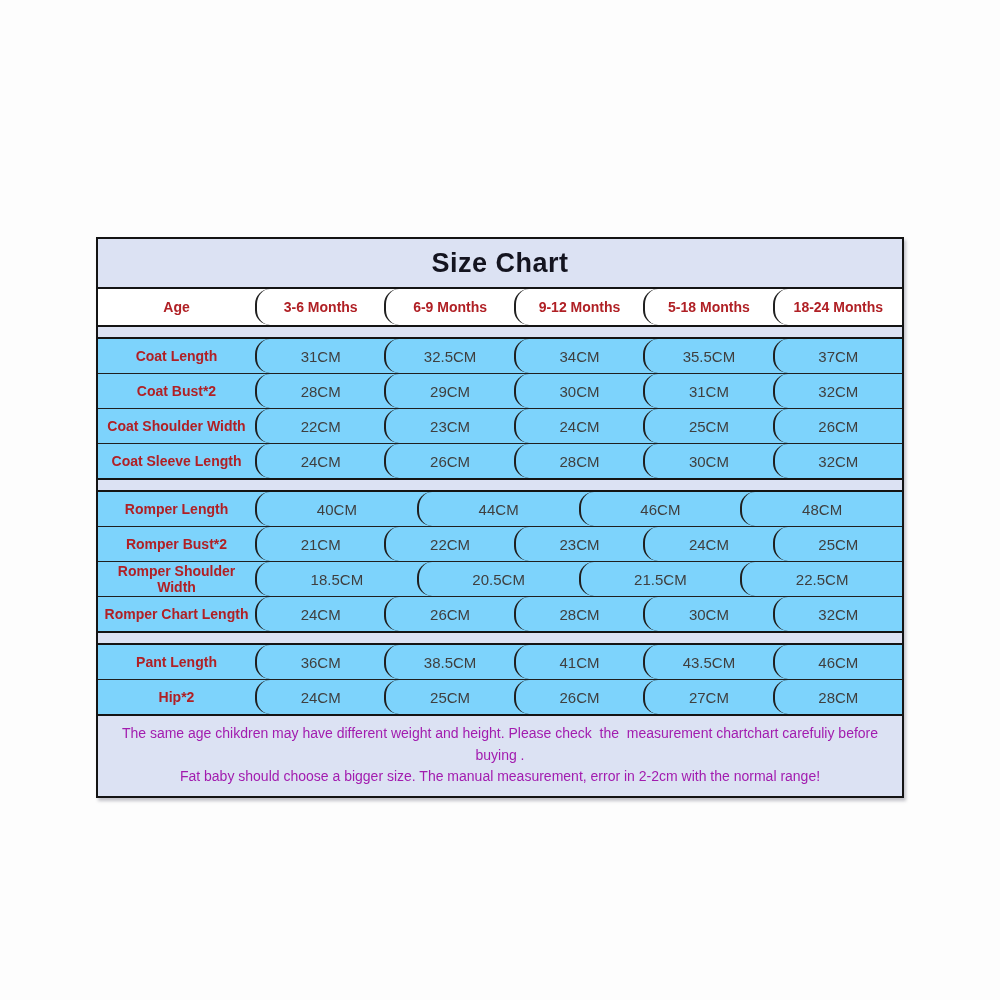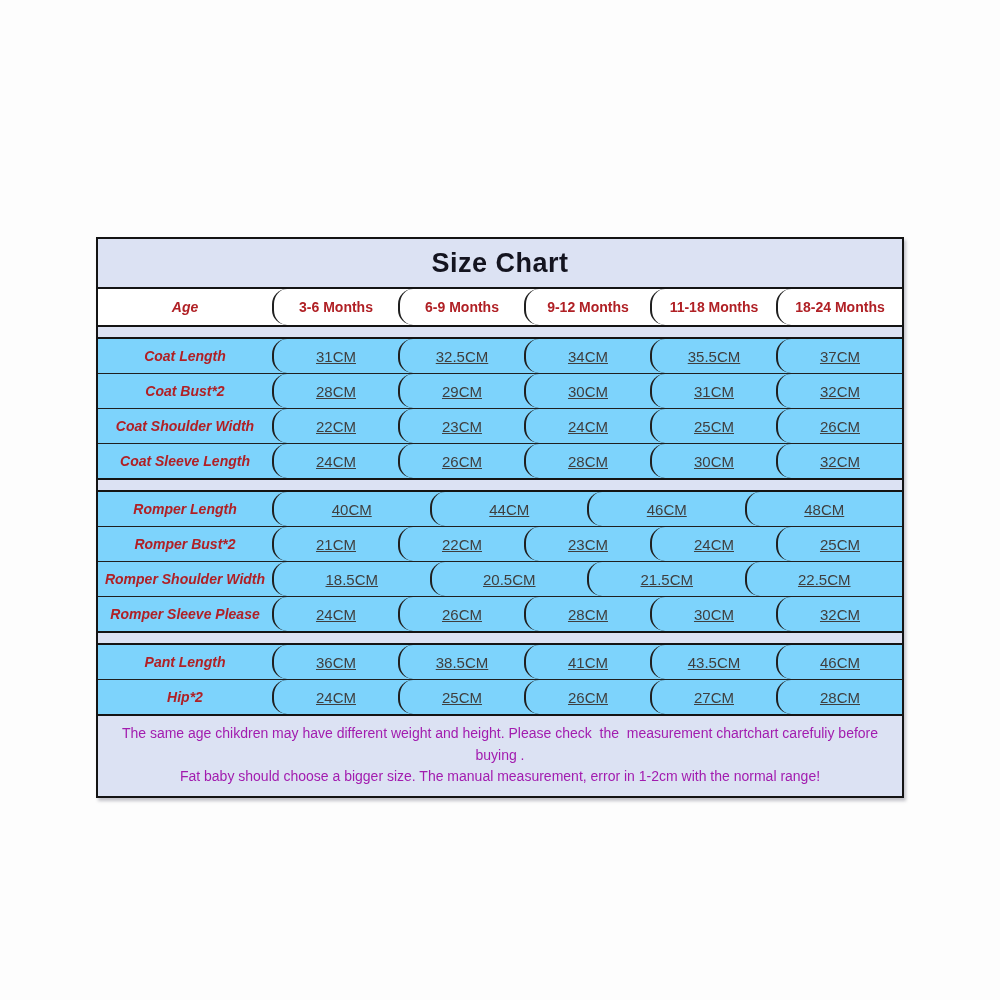--- a/index.html
+++ b/index.html
@@ -51,40 +51,38 @@
     background: #ffffff;
   }
   .cell {
     box-sizing: border-box;
     display: flex;
     align-items: center;
     justify-content: center;
     text-align: center;
   }
   .cell.first {
-    width: 174px;
+    width: 157px;
     flex: none;
-    font-style: italic;
   }
   .cell:not(.first) {
     flex: 1 1 0;
     border-radius: 15px;
   }
   .cell + .cell {
     border-left: 2px solid #1f1f1f;
   }
   .head, .label {
     color: #b02025;
     font-weight: bold;
     font-size: 14px;
   }
   .value {
     color: #3f3f3f;
     font-size: 15px;
-    text-decoration: underline;
   }
   .data-row {
     height: 34px;
     border-top: 1.5px solid #1f1f1f;
     background: #7dd3fc;
   }
   .sep {
     height: 10px;
     background: #dce2f3;
     border-top: 2.5px solid #141414;
@@ -115,21 +113,21 @@
 
     <div class="row title-row">
       <div class="title">Size Chart</div>
     </div>
 
     <div class="row header-row" id="header-row">
         <div class="cell head first">Age</div>
         <div class="cell head">3-6 Months</div>
         <div class="cell head">6-9 Months</div>
         <div class="cell head">9-12 Months</div>
-        <div class="cell head">11-18 Months</div>
+        <div class="cell head">5-18 Months</div>
         <div class="cell head">18-24 Months</div>
       </div>
 
     <div id="body-rows">
         <div class="sep"></div>
         <div class="row data-row">
           <div class="cell label first">Coat Length</div>
           <div class="cell value">31CM</div>
           <div class="cell value">32.5CM</div>
           <div class="cell value">34CM</div>
@@ -177,21 +175,21 @@
           <div class="cell value">25CM</div>
         </div>
         <div class="row data-row">
           <div class="cell label first">Romper Shoulder Width</div>
           <div class="cell value">18.5CM</div>
           <div class="cell value">20.5CM</div>
           <div class="cell value">21.5CM</div>
           <div class="cell value">22.5CM</div>
         </div>
         <div class="row data-row">
-          <div class="cell label first">Romper Sleeve Please</div>
+          <div class="cell label first">Romper Chart Length</div>
           <div class="cell value">24CM</div>
           <div class="cell value">26CM</div>
           <div class="cell value">28CM</div>
           <div class="cell value">30CM</div>
           <div class="cell value">32CM</div>
         </div>
         <div class="sep"></div>
         <div class="row data-row">
           <div class="cell label first">Pant Length</div>
           <div class="cell value">36CM</div>
@@ -205,17 +203,17 @@
           <div class="cell value">24CM</div>
           <div class="cell value">25CM</div>
           <div class="cell value">26CM</div>
           <div class="cell value">27CM</div>
           <div class="cell value">28CM</div>
         </div>
       </div>
 
     <div class="footer-row">
       <div class="note-line">The same age chikdren may have different weight and height. Please check  the  measurement chartchart carefuliy before buying .</div>
-      <div class="note-line">Fat baby should choose a bigger size. The manual measurement, error in 1-2cm with the normal range!</div>
+      <div class="note-line">Fat baby should choose a bigger size. The manual measurement, error in 2-2cm with the normal range!</div>
     </div>
 
   </div>
 </div>
 
 </body></html>

